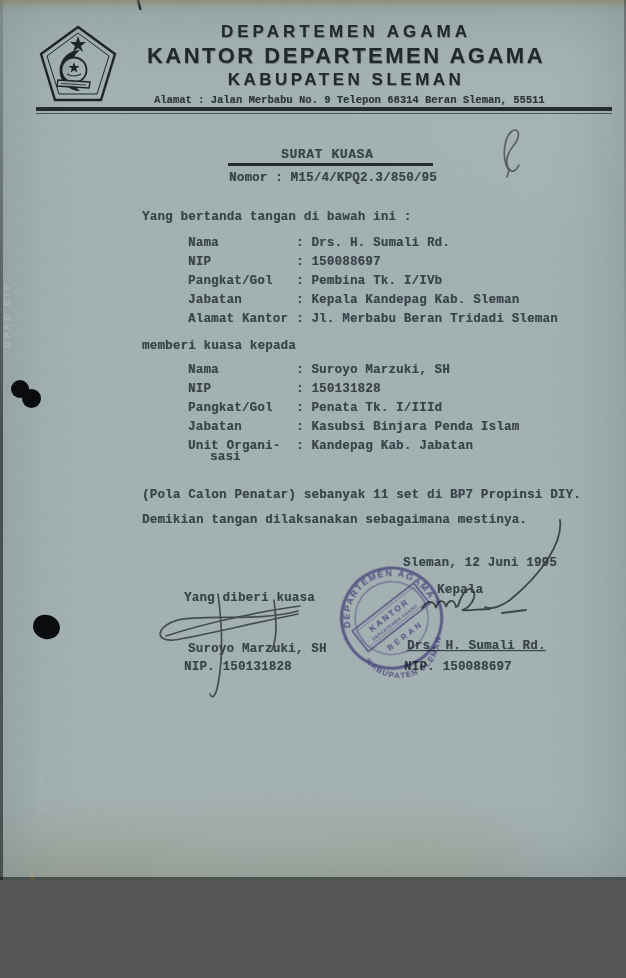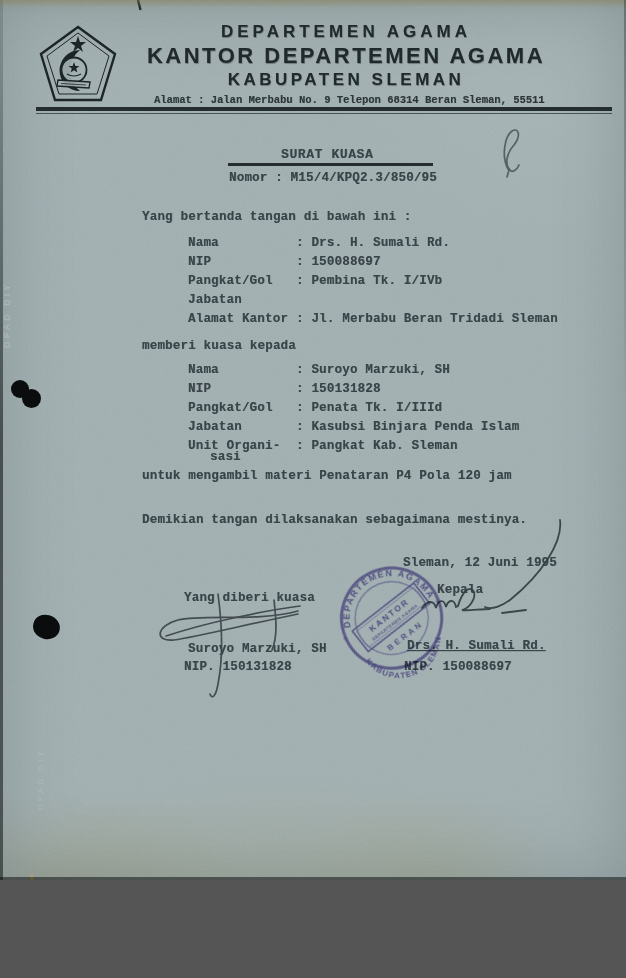--- a/index.html
+++ b/index.html
@@ -86,38 +86,39 @@
 
   <div class="t" style="left:142px;top:210px;">Yang bertanda tangan di bawah ini :</div>
 
   <div class="t" style="left:188px;top:236px;">Nama</div>
   <div class="t" style="left:296px;top:236px;">: Drs. H. Sumali Rd.</div>
   <div class="t" style="left:188px;top:255px;">NIP</div>
   <div class="t" style="left:296px;top:255px;">: 150088697</div>
   <div class="t" style="left:188px;top:274px;">Pangkat/Gol</div>
   <div class="t" style="left:296px;top:274px;font-family:Liberation Mono, monospace;">: Pembina Tk. I/IVb</div>
   <div class="t" style="left:188px;top:293px;">Jabatan</div>
+  <div class="t" style="left:296px;top:293px;">: Kepala Kandepag Kab. Sleman</div>
   <div class="t" style="left:188px;top:312px;">Alamat Kantor</div>
   <div class="t" style="left:296px;top:312px;">: Jl. Merbabu Beran Tridadi Sleman</div>
 
   <div class="t" style="left:142px;top:339px;">memberi kuasa kepada</div>
 
   <div class="t" style="left:188px;top:363px;">Nama</div>
   <div class="t" style="left:296px;top:363px;">: Suroyo Marzuki, SH</div>
   <div class="t" style="left:188px;top:382px;">NIP</div>
   <div class="t" style="left:296px;top:382px;">: 150131828</div>
   <div class="t" style="left:188px;top:401px;">Pangkat/Gol</div>
   <div class="t" style="left:296px;top:401px;">: Penata Tk. I/IIId</div>
   <div class="t" style="left:188px;top:420px;">Jabatan</div>
   <div class="t" style="left:296px;top:420px;">: Kasubsi Binjara Penda Islam</div>
   <div class="t" style="left:188px;top:439px;">Unit Organi-</div>
-  <div class="t" style="left:296px;top:439px;">: Pangkat Kab. Sleman</div>
+  <div class="t" style="left:296px;top:439px;">: Kandepag Kab. Jabatan</div>
   <div class="t" style="left:210px;top:450px;">sasi</div>
 
-  <div class="t" style="left:142px;top:469px;">untuk mengambil materi Penataran P4 Pola 120 jam</div>
+  <div class="t" style="left:142px;top:488px;">(Pola Calon Penatar) sebanyak 11 set di BP7 Propinsi DIY.</div>
   <div class="t" style="left:142px;top:513px;">Demikian tangan dilaksanakan sebagaimana mestinya.</div>
 
   <div class="t" style="left:403px;top:556px;">Sleman, 12 Juni 1995</div>
   <div class="t" style="left:437px;top:583px;">Kepala</div>
   <div class="t" style="left:184px;top:591px;">Yang diberi kuasa</div>
   <div class="t" style="left:188px;top:642px;">Suroyo Marzuki, SH</div>
   <div class="t" style="left:184px;top:660px;">NIP. 150131828</div>
   <div class="t" style="left:407px;top:639px;text-decoration:underline;">Drs. H. Sumali Rd.</div>
   <div class="t" style="left:404px;top:660px;">NIP. 150088697</div>
 

